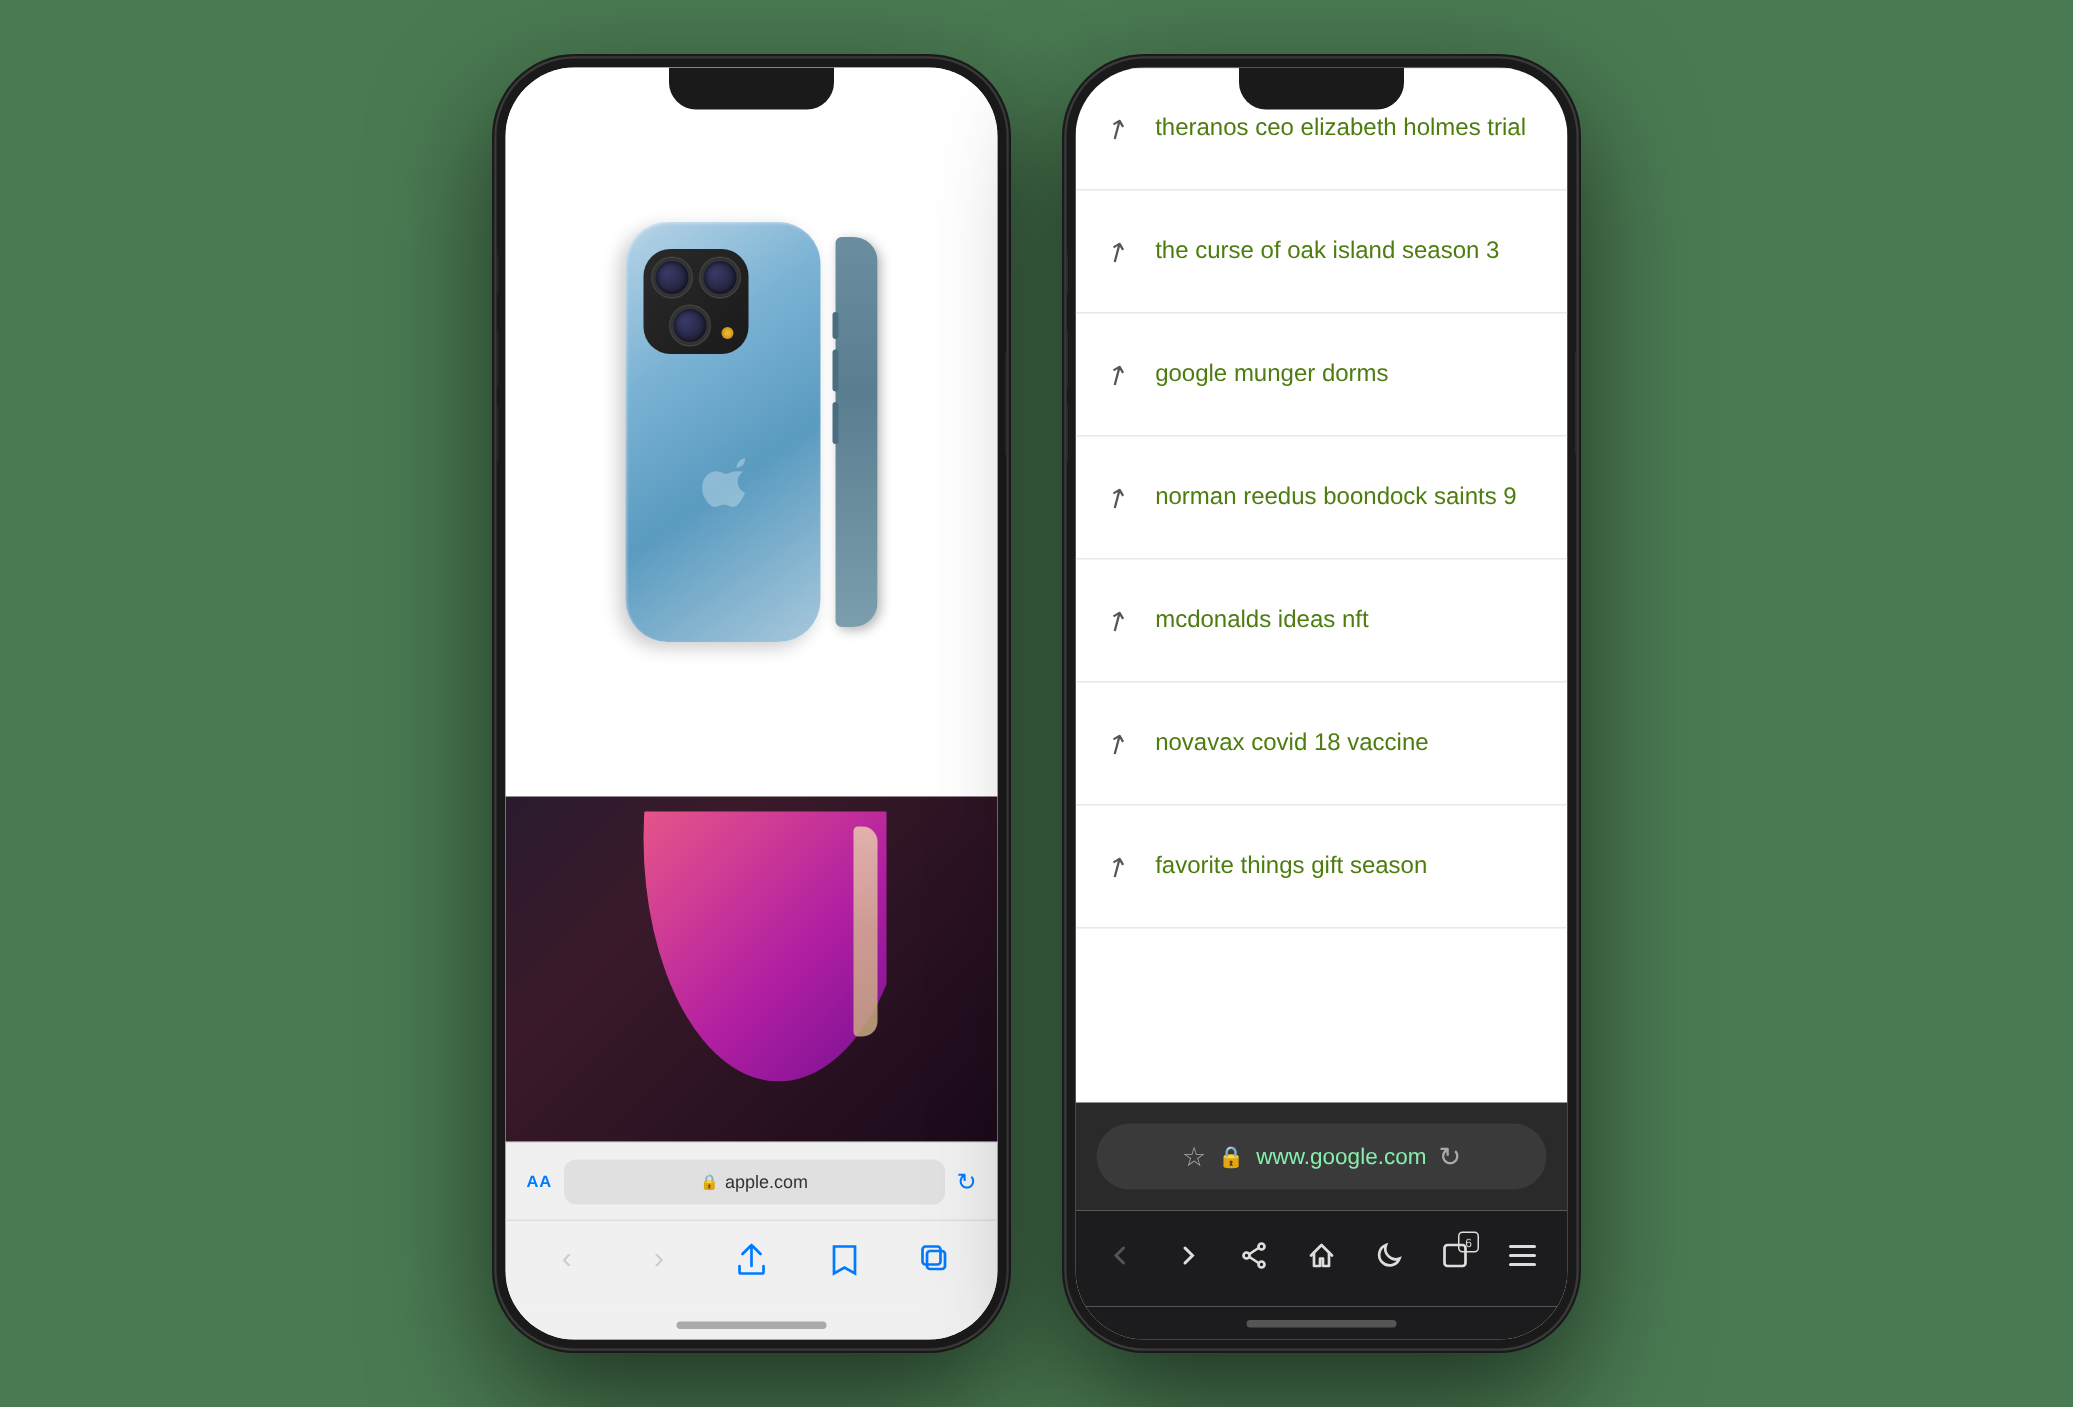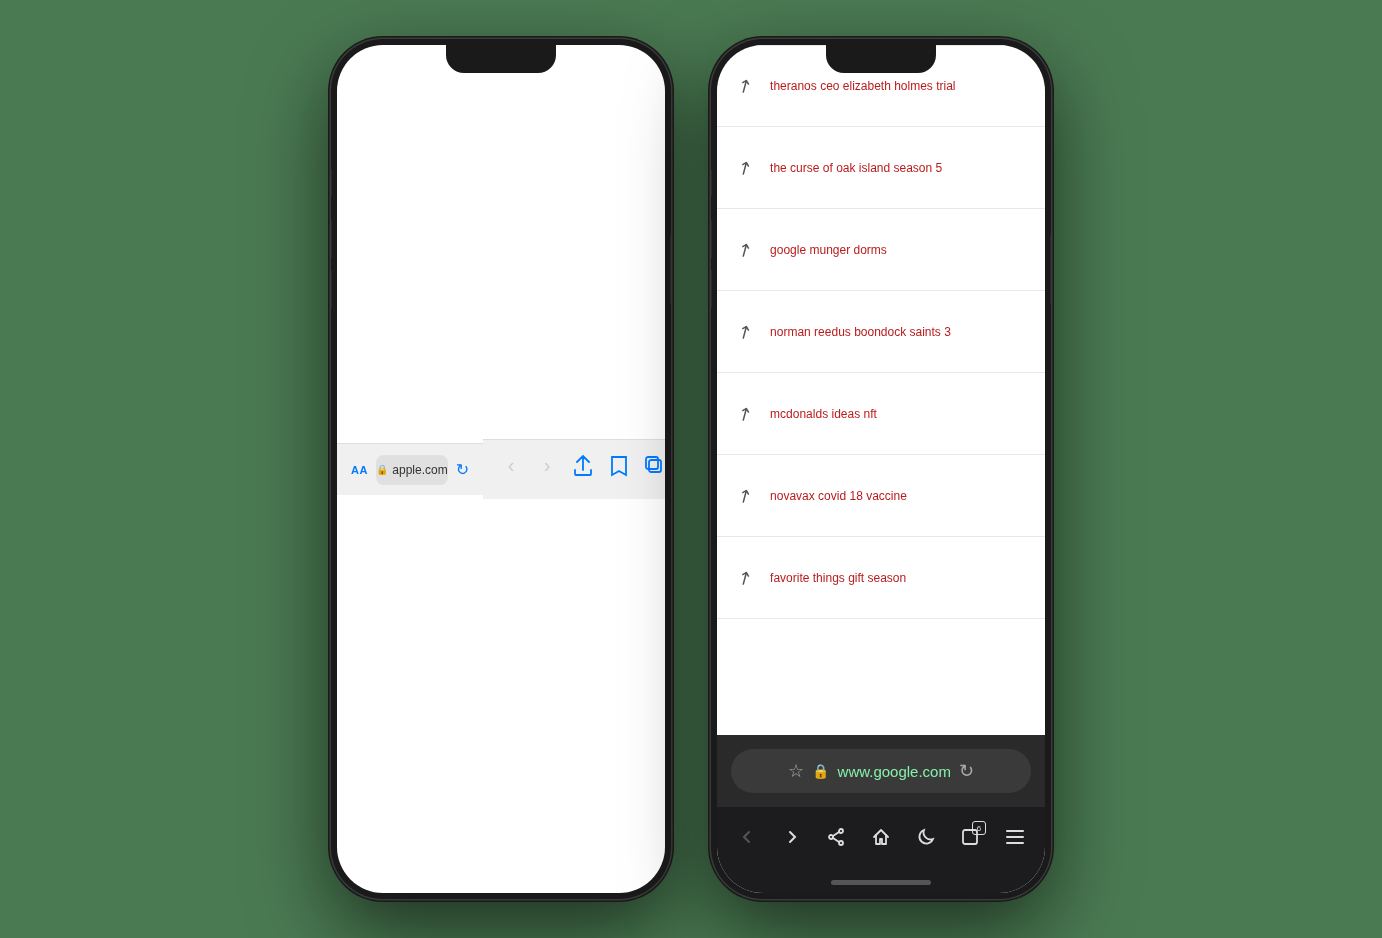--- a/index.html
+++ b/index.html
@@ -47,22 +47,21 @@
     }
     .btn-volume-up   { left: -3px; top: 180px; width: 4px; height: 40px; }
     .btn-volume-down { left: -3px; top: 230px; width: 4px; height: 40px; }
     .btn-mute        { left: -3px; top: 130px; width: 4px; height: 28px; }
     .btn-power       { right: -3px; top: 195px; width: 4px; height: 70px; }
 
     .phone1-content {
       width: 100%;
       height: 100%;
       display: flex;
-      flex-direction: row;
-      align-items: center;
+      flex-direction: column;
     }
 
     .apple-product-area {
       flex: 1;
       background: #fff;
       display: flex;
       align-items: center;
       justify-content: center;
       overflow: hidden;
       position: relative;
@@ -290,22 +289,22 @@
 
     .trending-arrow {
       color: #555;
       font-size: 18px;
       transform: rotate(-30deg);
       display: inline-block;
       flex-shrink: 0;
     }
 
     .trending-text {
-      font-size: 12px;
-      color: #b91c1c;
+      font-size: 16px;
+      color: #4d7c0f;
       font-weight: 400;
     }
 
     
     .google-address-bar {
       height: 72px;
       background: #2a2a2a;
       display: flex;
       align-items: center;
       justify-content: center;
@@ -493,29 +492,29 @@
     <div class="phone2-content">
 
       <div class="trending-list">
 
         <div class="trending-item" style="border-top: 1px solid #e8e8e8;">
           <span class="trending-arrow">↗</span>
           <span class="trending-text">theranos ceo elizabeth holmes trial</span>
         </div>
         <div class="trending-item">
           <span class="trending-arrow">↗</span>
-          <span class="trending-text">the curse of oak island season 5</span>
+          <span class="trending-text">the curse of oak island season 3</span>
         </div>
         <div class="trending-item">
           <span class="trending-arrow">↗</span>
           <span class="trending-text">google munger dorms</span>
         </div>
         <div class="trending-item">
           <span class="trending-arrow">↗</span>
-          <span class="trending-text">norman reedus boondock saints 3</span>
+          <span class="trending-text">norman reedus boondock saints 9</span>
         </div>
         <div class="trending-item">
           <span class="trending-arrow">↗</span>
           <span class="trending-text">mcdonalds ideas nft</span>
         </div>
         <div class="trending-item">
           <span class="trending-arrow">↗</span>
           <span class="trending-text">novavax covid 18 vaccine</span>
         </div>
         <div class="trending-item">

